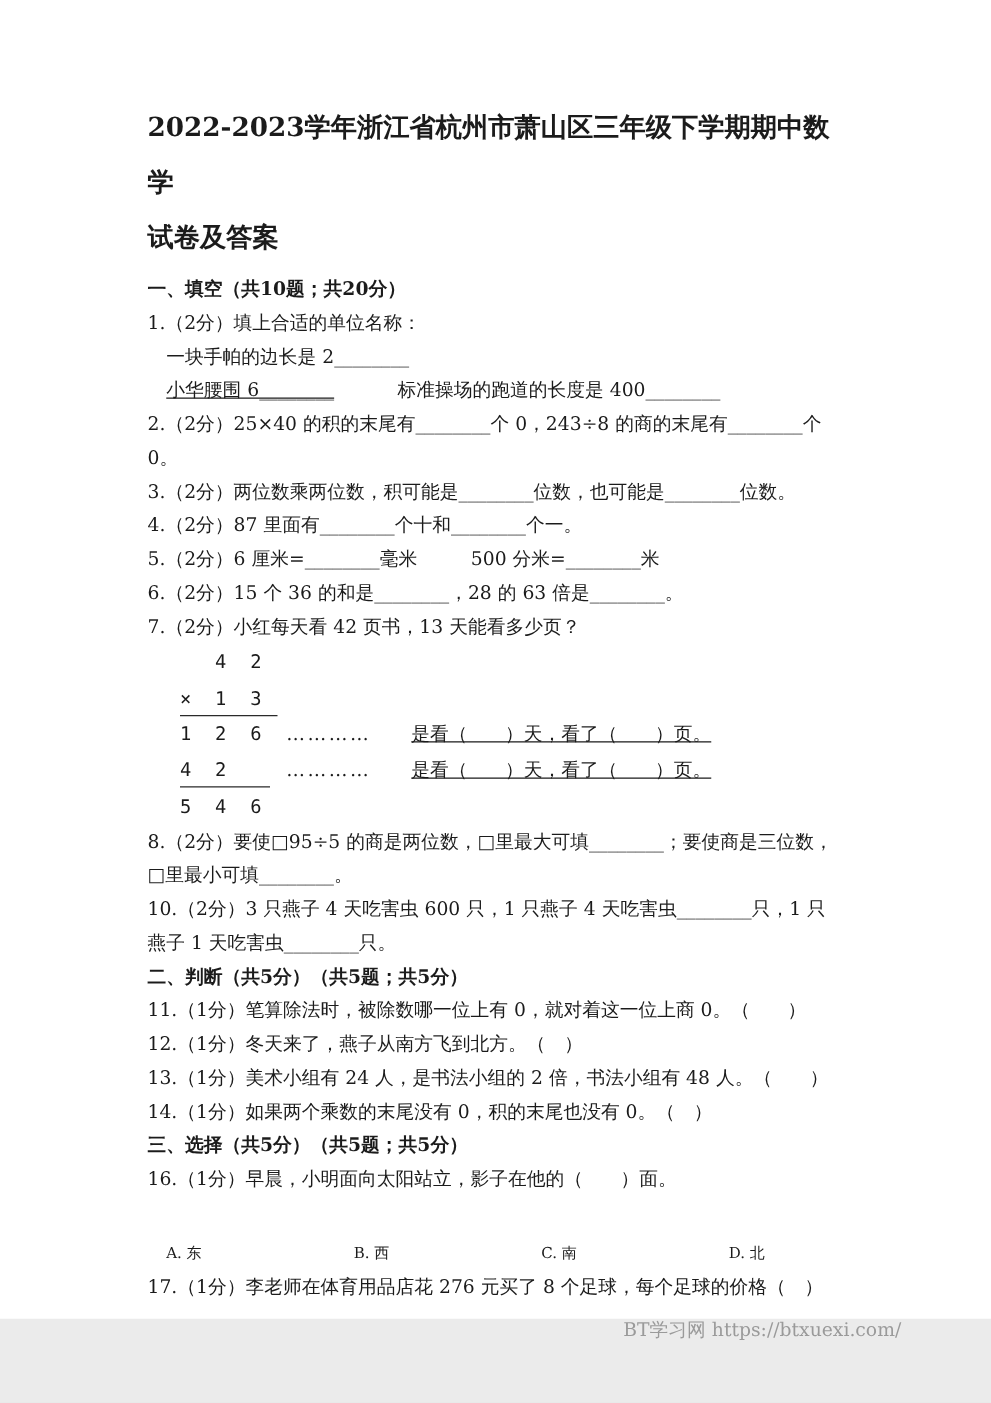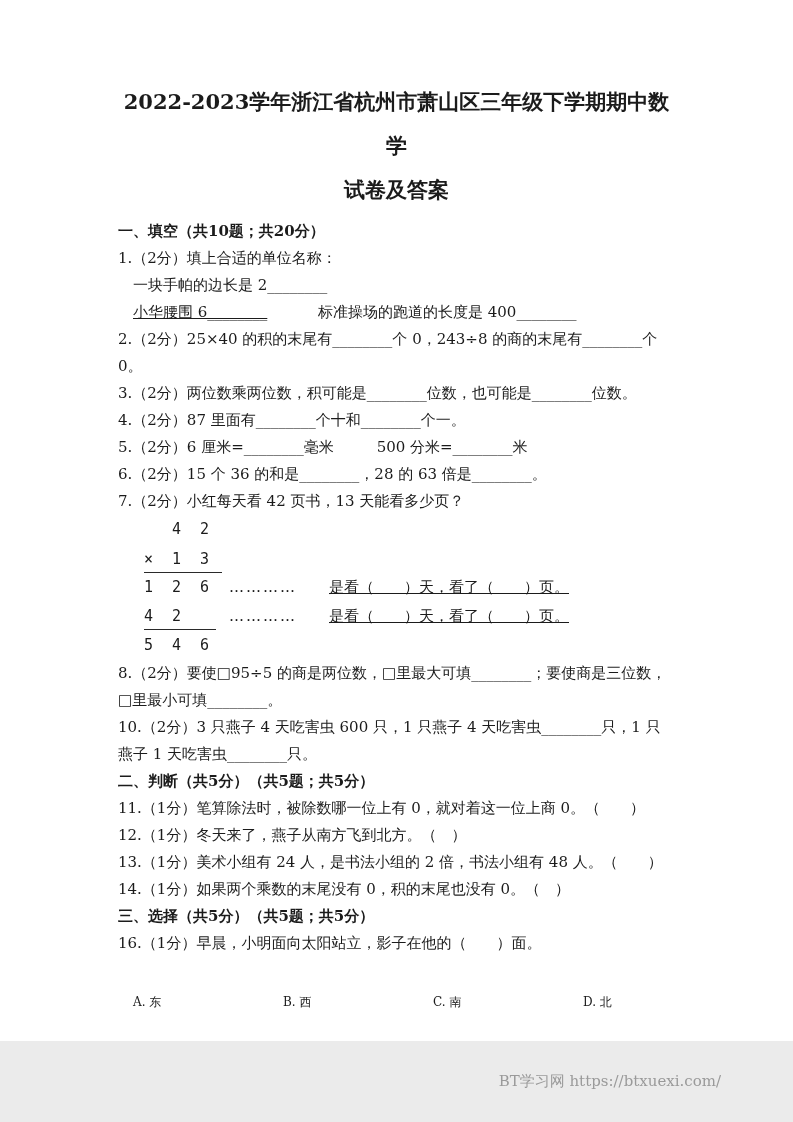--- a/index.html
+++ b/index.html
@@ -3,21 +3,21 @@
 <meta charset="utf-8">
 <style>
   * { margin:0; padding:0; box-sizing:border-box; }
   html,body { background:#d8d8d8; }
   body { font-family:"DejaVu Serif","Liberation Serif",serif; }
   .page {
     position:relative; width:793px; height:1122px; margin:0 auto;
     background:#ffffff; color:#1b1b1b; overflow:hidden;
   }
   .content { padding:80px 118px 0 118px; }
-  .title { font-size:21px; font-weight:bold; text-align:center; line-height:44px; margin-bottom:6px; }
+  .title { font-size:21px; font-weight:bold; line-height:44px; margin-bottom:6px; }
   .q { font-size:15px; line-height:27px; white-space:pre-wrap; }
   .sec { font-weight:bold; }
   .subrow { display:flex; padding-left:15px; font-size:15px; line-height:27px; white-space:pre; }
   .subrow .lw1 { display:inline-block; width:207px; }
   .subrow .lw2 { display:inline-block; width:185px;text-decoration:underline; }
 
   
   .mult { margin-left:26px; }
   .m-row { height:29px; line-height:29px; font-size:15px; }
   .m-digits {
@@ -28,22 +28,22 @@
   .u2 { width:auto; border-bottom:1.5px solid #2a2a2a; padding-right:8px; line-height:25px; }
   .u4 { border-bottom:1.5px solid #2a2a2a; padding-right:30px; line-height:25px; display:inline-block; }
   .m-dots { display:inline-block; width:100px; letter-spacing:2px; color:#1b1b1b; }
   .m-note { font-size:15px;text-decoration:underline; }
 
   .opts { display:flex; padding-left:15px; font-size:12px; line-height:27px; white-space:pre;margin-top:32px; }
   .opts .opt { flex:0 0 150px; }
   .opts .opt:last-child { flex:0 0 auto; }
 
   .footer {
-    position:absolute; left:0; right:0; bottom:0; height:81px;
-    background:#ebebeb; display:flex; align-items:center; justify-content:flex-end;
+    position:absolute; left:0; right:0; bottom:0; height:67px;
+    background:#ebebeb; display:flex; justify-content:flex-end;
     padding-right:72px;
   }
   .footer-text { color:#9a9a9a; font-size:15px; }
 </style>
 </head>
 <body>
 
 <div class="page">
   <div class="content">
 
@@ -98,20 +98,21 @@
     <div class="q">14.（1分）如果两个乘数的末尾没有 0，积的末尾也没有 0。（　）</div>
 
     <div class="q sec">三、选择（共5分）（共5题；共5分）</div>
     <div class="q">16.（1分）早晨，小明面向太阳站立，影子在他的（　　）面。</div>
     <div class="opts">
       <span class="opt">A. 东</span>
       <span class="opt">B. 西</span>
       <span class="opt">C. 南</span>
       <span class="opt">D. 北</span>
     </div>
+    <div class="q">17.（1分）李老师在体育用品店花 276 元买了 8 个足球，每个足球的价格（　）</div>
     <div class="opts">
       <span class="opt">A. 比 20 元少</span>
       <span class="opt">B. 比 30 元少</span>
       <span class="opt">C. 比 40 元少</span>
       <span class="opt">D. 比 40 元多</span>
     </div>
 
   </div>
 
   <div class="footer">

